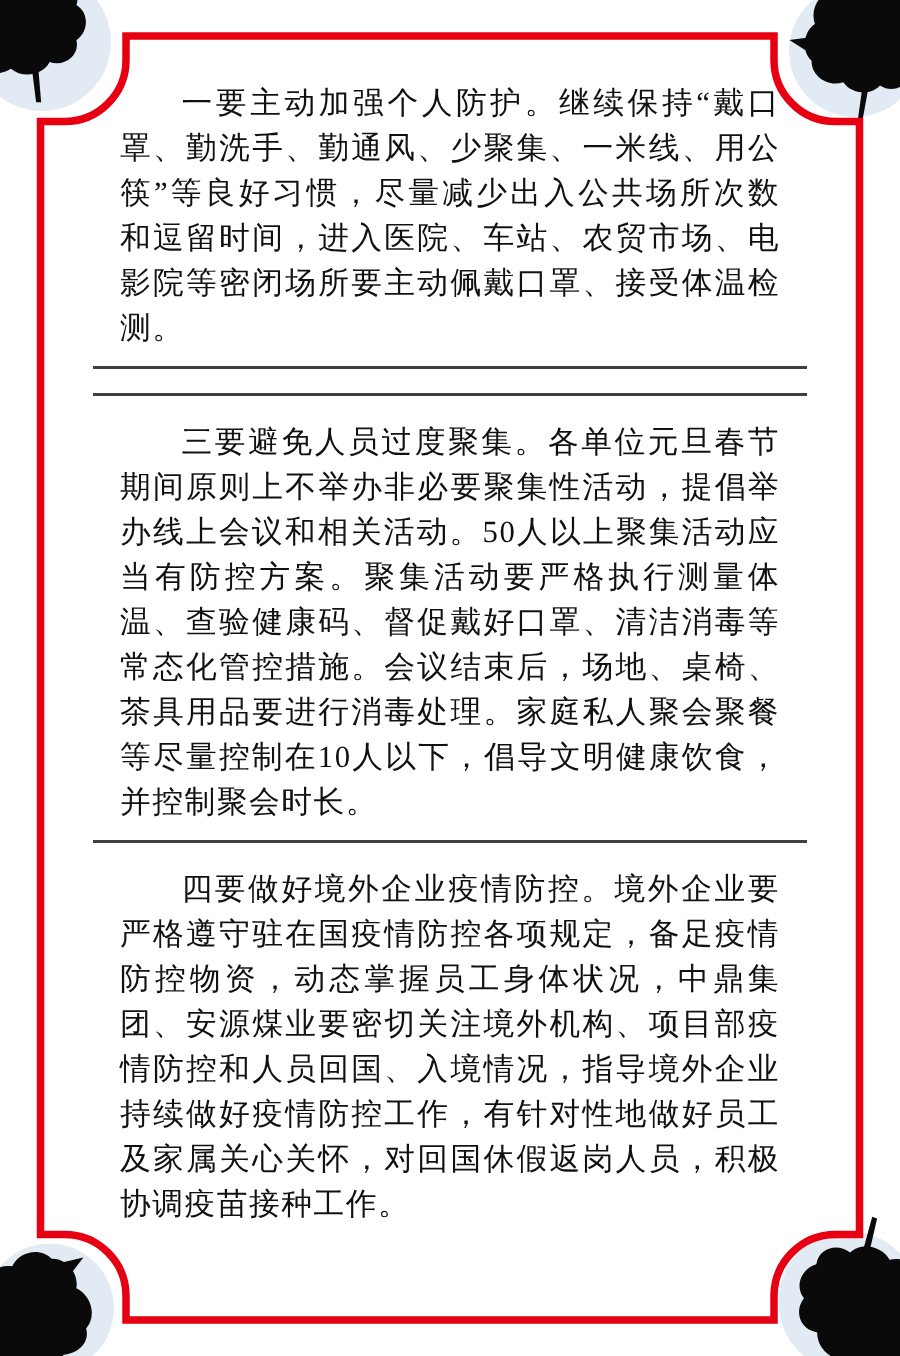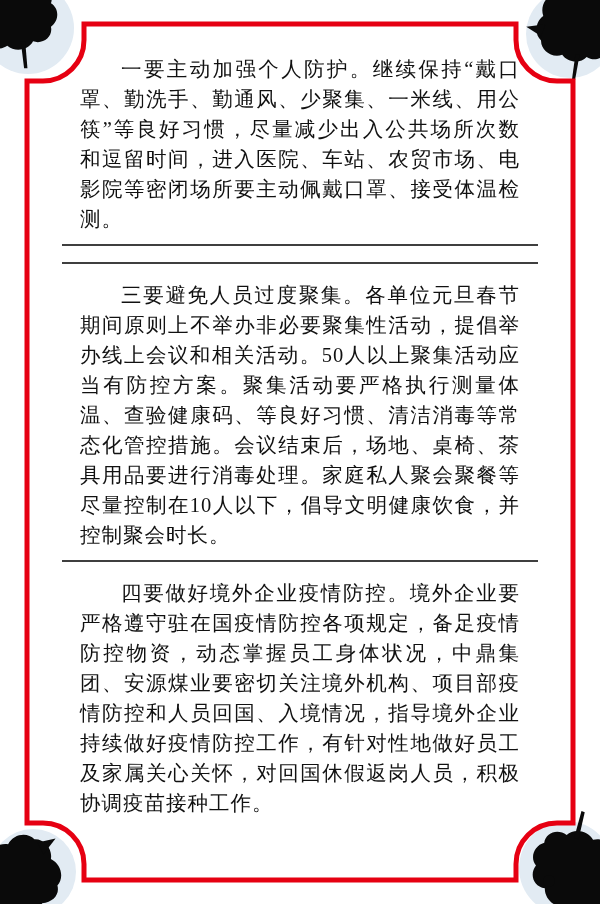--- a/index.html
+++ b/index.html
@@ -71,18 +71,18 @@
     <path d="M 84,24 H 516 L 516,40 A 41 41 0 0 0 557,81 L 573,81
              V 823 L 557,823 A 41 41 0 0 0 516,864 L 516,880
              H 84 L 84,864 A 41 41 0 0 0 43,823 L 27,823
              V 81 L 43,81 A 41 41 0 0 0 84,40 Z" fill="none" stroke-width="5" stroke-linejoin="miter" stroke="#e60012"></path>
   </svg>
 
   <div class="content">
     <p>一要主动加强个人防护。继续保持“戴口罩、勤洗手、勤通风、少聚集、一米线、用公筷”等良好习惯，尽量减少出入公共场所次数和逗留时间，进入医院、车站、农贸市场、电影院等密闭场所要主动佩戴口罩、接受体温检测。</p>
     <div class="divider"></div>
     <div class="divider"></div>
-    <p>三要避免人员过度聚集。各单位元旦春节期间原则上不举办非必要聚集性活动，提倡举办线上会议和相关活动。50人以上聚集活动应当有防控方案。聚集活动要严格执行测量体温、查验健康码、等良好习惯、清洁消毒等常态化管控措施。会议结束后，场地、桌椅、茶具用品要进行消毒处理。家庭私人聚会聚餐等尽量控制在10人以下，倡导文明健康饮食，并控制聚会时长。</p>
+    <p>三要避免人员过度聚集。各单位元旦春节期间原则上不举办非必要聚集性活动，提倡举办线上会议和相关活动。50人以上聚集活动应当有防控方案。聚集活动要严格执行测量体温、查验健康码、督促戴好口罩、清洁消毒等常态化管控措施。会议结束后，场地、桌椅、茶具用品要进行消毒处理。家庭私人聚会聚餐等尽量控制在10人以下，倡导文明健康饮食，并控制聚会时长。</p>
     <div class="divider"></div>
     <p>四要做好境外企业疫情防控。境外企业要严格遵守驻在国疫情防控各项规定，备足疫情防控物资，动态掌握员工身体状况，中鼎集团、安源煤业要密切关注境外机构、项目部疫情防控和人员回国、入境情况，指导境外企业持续做好疫情防控工作，有针对性地做好员工及家属关心关怀，对回国休假返岗人员，积极协调疫苗接种工作。</p>
   </div>
 
 </div>
 
 </body></html>

